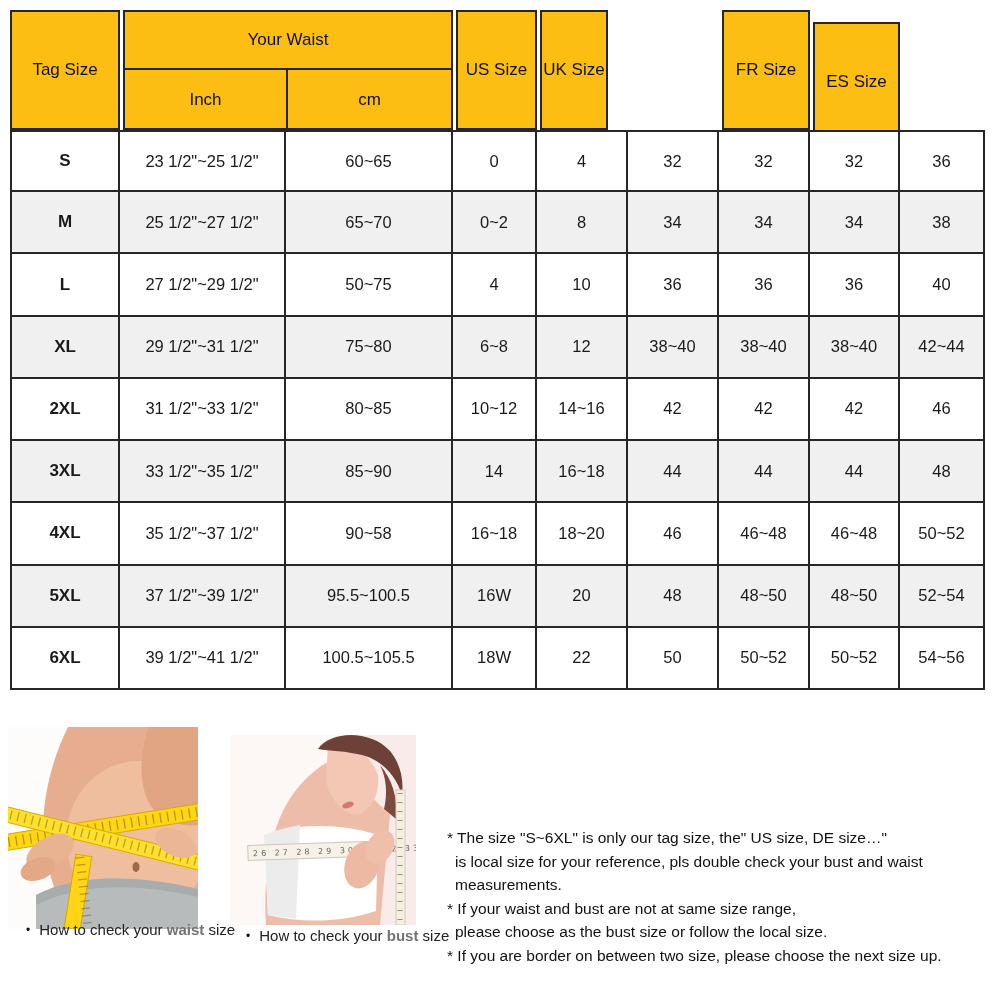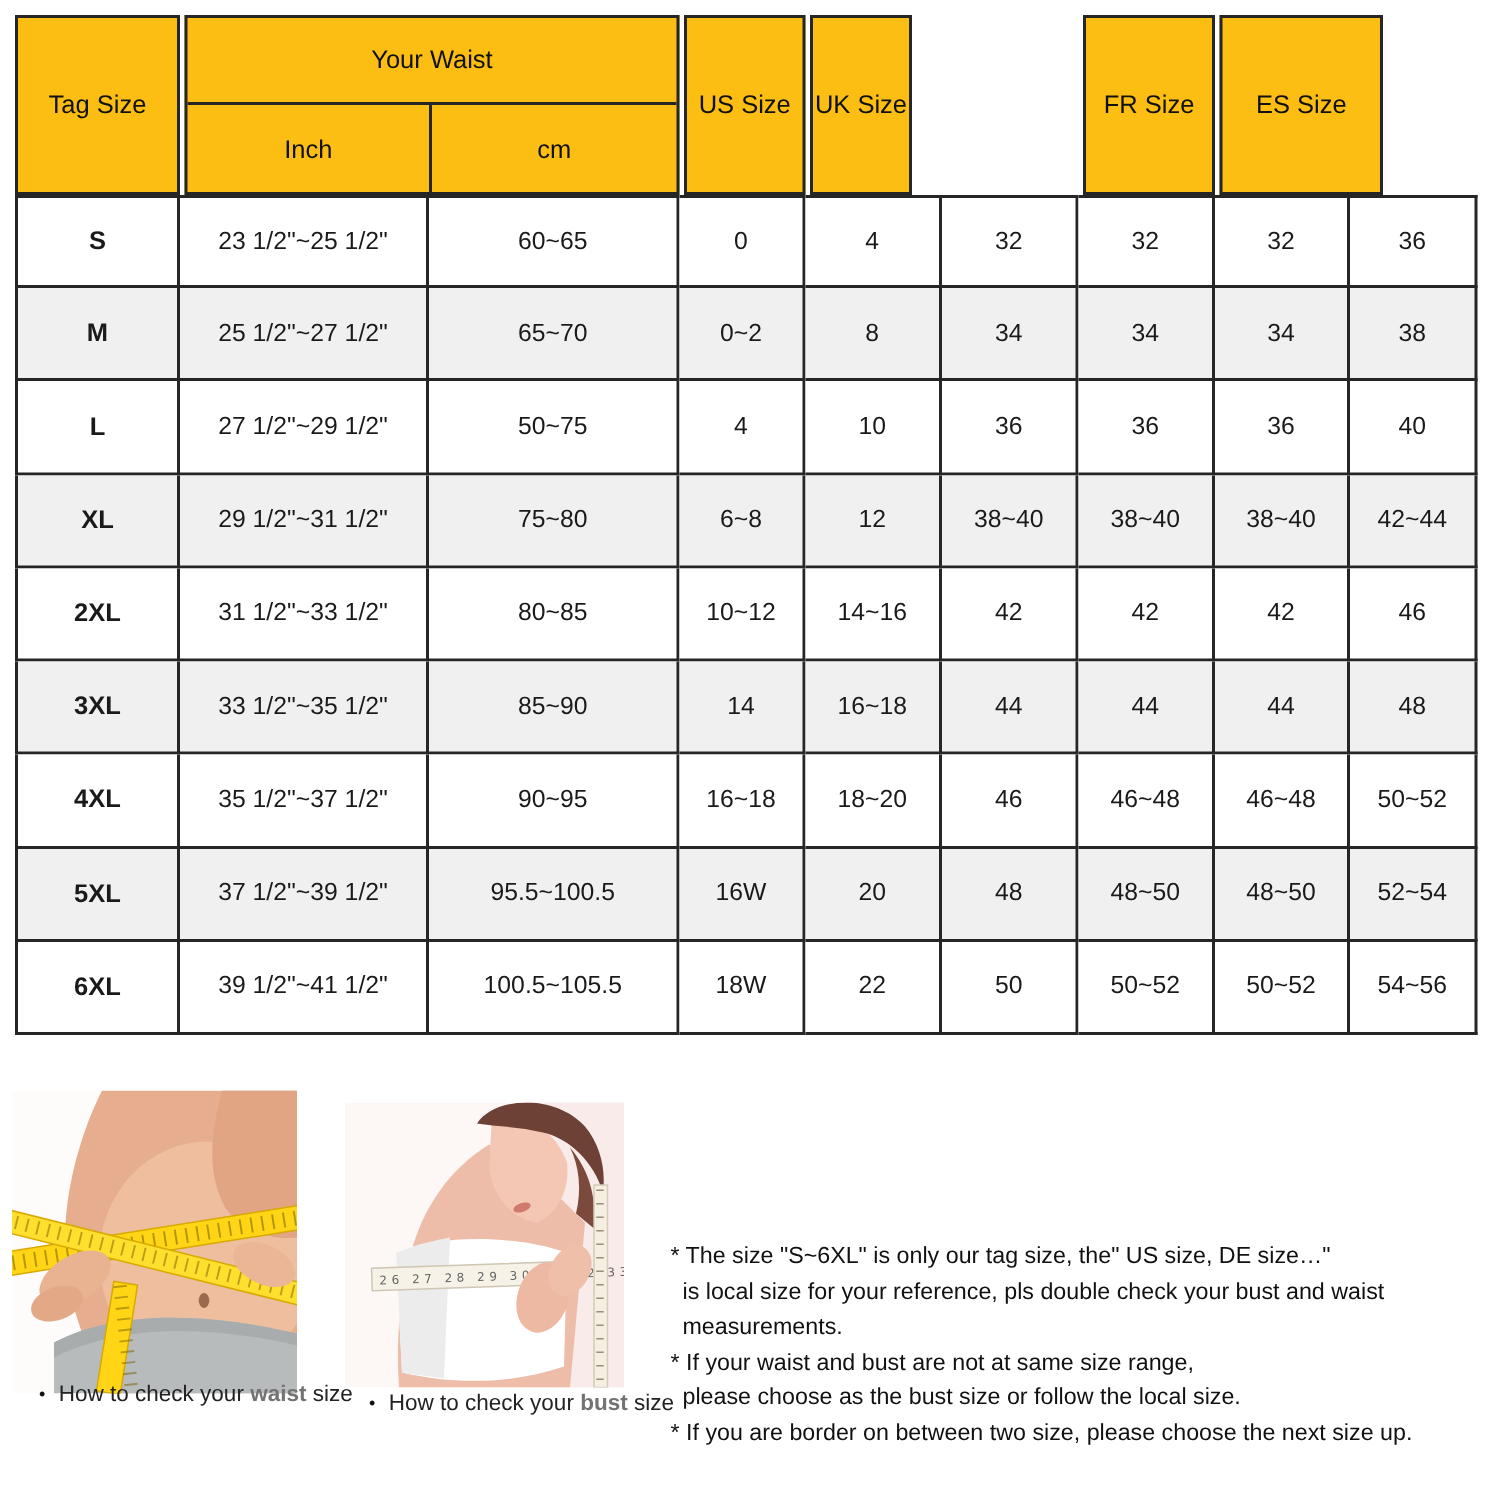--- a/index.html
+++ b/index.html
@@ -13,21 +13,21 @@
   #hb-tag{left:0;top:0;width:110px;height:120px;}
   #hb-waist{left:113px;top:0;width:330px;height:120px;display:block;padding:0;}
   .waist-top{height:56px;border-bottom:2px solid #262626;display:flex;align-items:center;justify-content:center;}
   .waist-bottom{display:flex;height:60px;}
   .wb-inch{width:161px;border-right:2px solid #262626;display:flex;align-items:center;justify-content:center;}
   .wb-cm{flex:1;display:flex;align-items:center;justify-content:center;}
   #hb-us{left:446px;top:0;width:81px;height:120px;}
   #hb-uk{left:530px;top:0;width:68px;height:120px;}
   #hb-de{left:621px;top:0;width:88px;height:120px;}
   #hb-fr{left:712px;top:0;width:88px;height:120px;}
-  #hb-es{left:803px;top:0;width:109px;height:120px;}
+  #hb-es{left:803px;top:12px;width:87px;height:120px;}
   #hb-it{left:893px;top:0;width:82px;height:120px;}
 
   .bodygrid{position:absolute;left:0;top:120px;width:975px;height:560px;display:grid;
             grid-template-columns:110px 166px 167px 84px 91px 91px 91px 90px auto;
             grid-template-rows:repeat(9,1fr);}
   .trow{display:contents;}
   .bodygrid .c{box-sizing:border-box;border-right:2px solid #262626;border-bottom:2px solid #262626;
                display:flex;align-items:center;justify-content:center;font-size:16.5px;background:#fff;
                white-space:nowrap;}
   .trow > .c:first-child{border-left:2px solid #262626;font-weight:700;font-size:17px;}
@@ -141,21 +141,21 @@
         <div class="c">16~18</div>
         <div class="c">44</div>
         <div class="c">44</div>
         <div class="c">44</div>
         <div class="c">48</div>
       </div>
 
       <div class="trow">
         <div class="c">4XL</div>
         <div class="c">35 1/2"~37 1/2"</div>
-        <div class="c">90~95</div>
+        <div class="c">90~58</div>
         <div class="c">16~18</div>
         <div class="c">18~20</div>
         <div class="c">46</div>
         <div class="c">46~48</div>
         <div class="c">46~48</div>
         <div class="c">50~52</div>
       </div>
 
       <div class="trow stripe">
         <div class="c">5XL</div>

